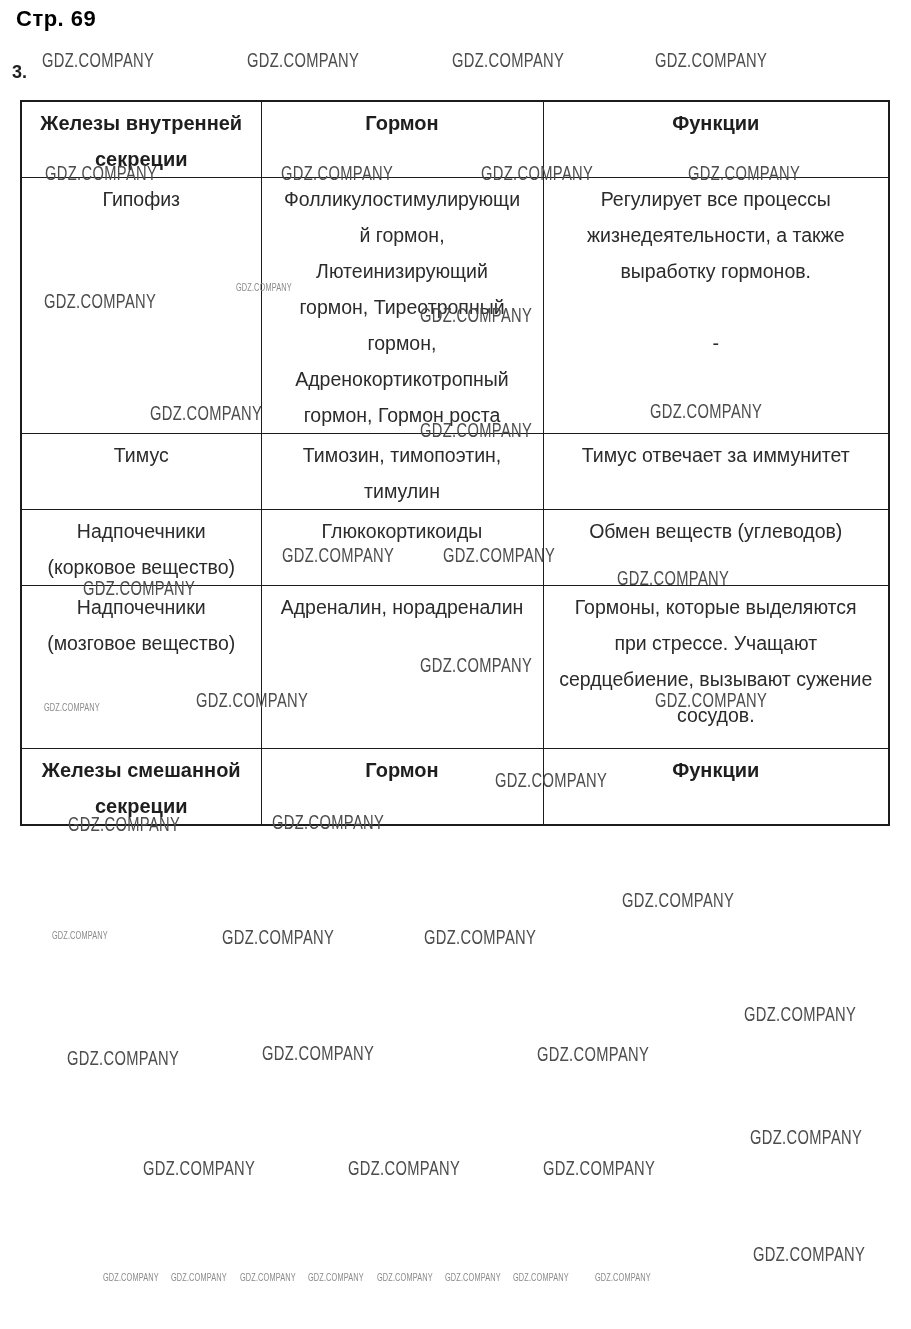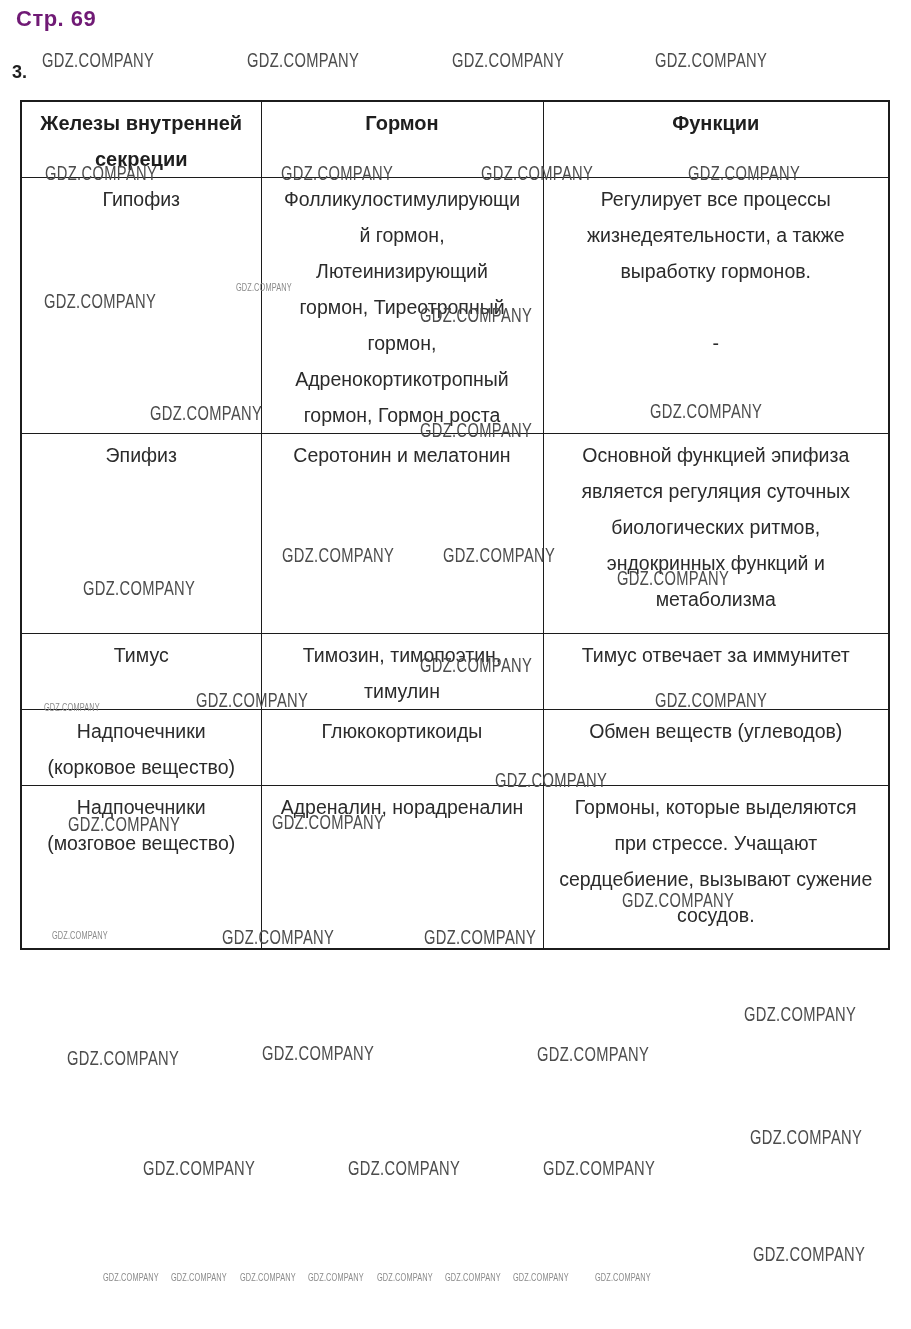--- a/index.html
+++ b/index.html
@@ -6,21 +6,21 @@
   body {
     width:911px; height:1329px;
     background:#ffffff;
     font-family:"Liberation Sans", sans-serif;
     position:relative;
     overflow:hidden;
     color:#2b2b2b;
   }
   .page-title {
     position:absolute; left:16px; top:6px;
-    font-size:22px; font-weight:bold; color:#701a75;
+    font-size:22px; font-weight:bold; color:#000000;
     letter-spacing:0.5px;
   }
   .item-number {
     position:absolute; left:12px; top:62px;
     font-size:18px; font-weight:bold; color:#1e1e1e;
   }
   table.answers {
     position:absolute; left:20px; top:100px;
     width:868px;
     border-collapse:collapse;
@@ -86,49 +86,46 @@
 гормон, Тиреотропный
 гормон,
 Адренокортикотропный
 гормон, Гормон роста</td>
         <td>Регулирует все процессы
 жизнедеятельности, а также
 выработку гормонов.
 
 -</td>
       </tr>
-      <tr style="height: 200px;">
-        <td>Эпифиз</td>
-        <td>Серотонин и мелатонин</td>
-        <td>Основной функцией эпифиза
-является регуляция  суточных
-биологических ритмов,
-эндокринных функций и
-метаболизма</td>
-      </tr>
       <tr style="height: 75px; margin-top: 44px;">
         <td>Тимус</td>
         <td>Тимозин, тимопоэтин,
 тимулин</td>
         <td>Тимус отвечает за иммунитет</td>
       </tr>
       <tr style="height: 72px;">
         <td>Надпочечники
 (корковое вещество)</td>
         <td>Глюкокортикоиды</td>
         <td>Обмен веществ (углеводов)</td>
       </tr>
       <tr style="height: 163px;">
         <td>Надпочечники
 (мозговое вещество)</td>
         <td>Адреналин, норадреналин</td>
         <td>Гормоны, которые выделяются
 при стрессе. Учащают
 сердцебиение, вызывают сужение
 сосудов.</td>
+      </tr>
+      <tr style="height: 70px;">
+        <th>Железы смешанной
+секреции</th>
+        <th>Гормон</th>
+        <th>Функции</th>
       </tr>
     </tbody>
 </table>
 
 <div id="watermark-layer">
     <span class="wm" style="left: 42px; top: 48px;">GDZ.COMPANY</span>
     <span class="wm" style="left: 247px; top: 48px;">GDZ.COMPANY</span>
     <span class="wm" style="left: 452px; top: 48px;">GDZ.COMPANY</span>
     <span class="wm" style="left: 655px; top: 48px;">GDZ.COMPANY</span>
     <span class="wm" style="left: 45px; top: 161px;">GDZ.COMPANY</span>

